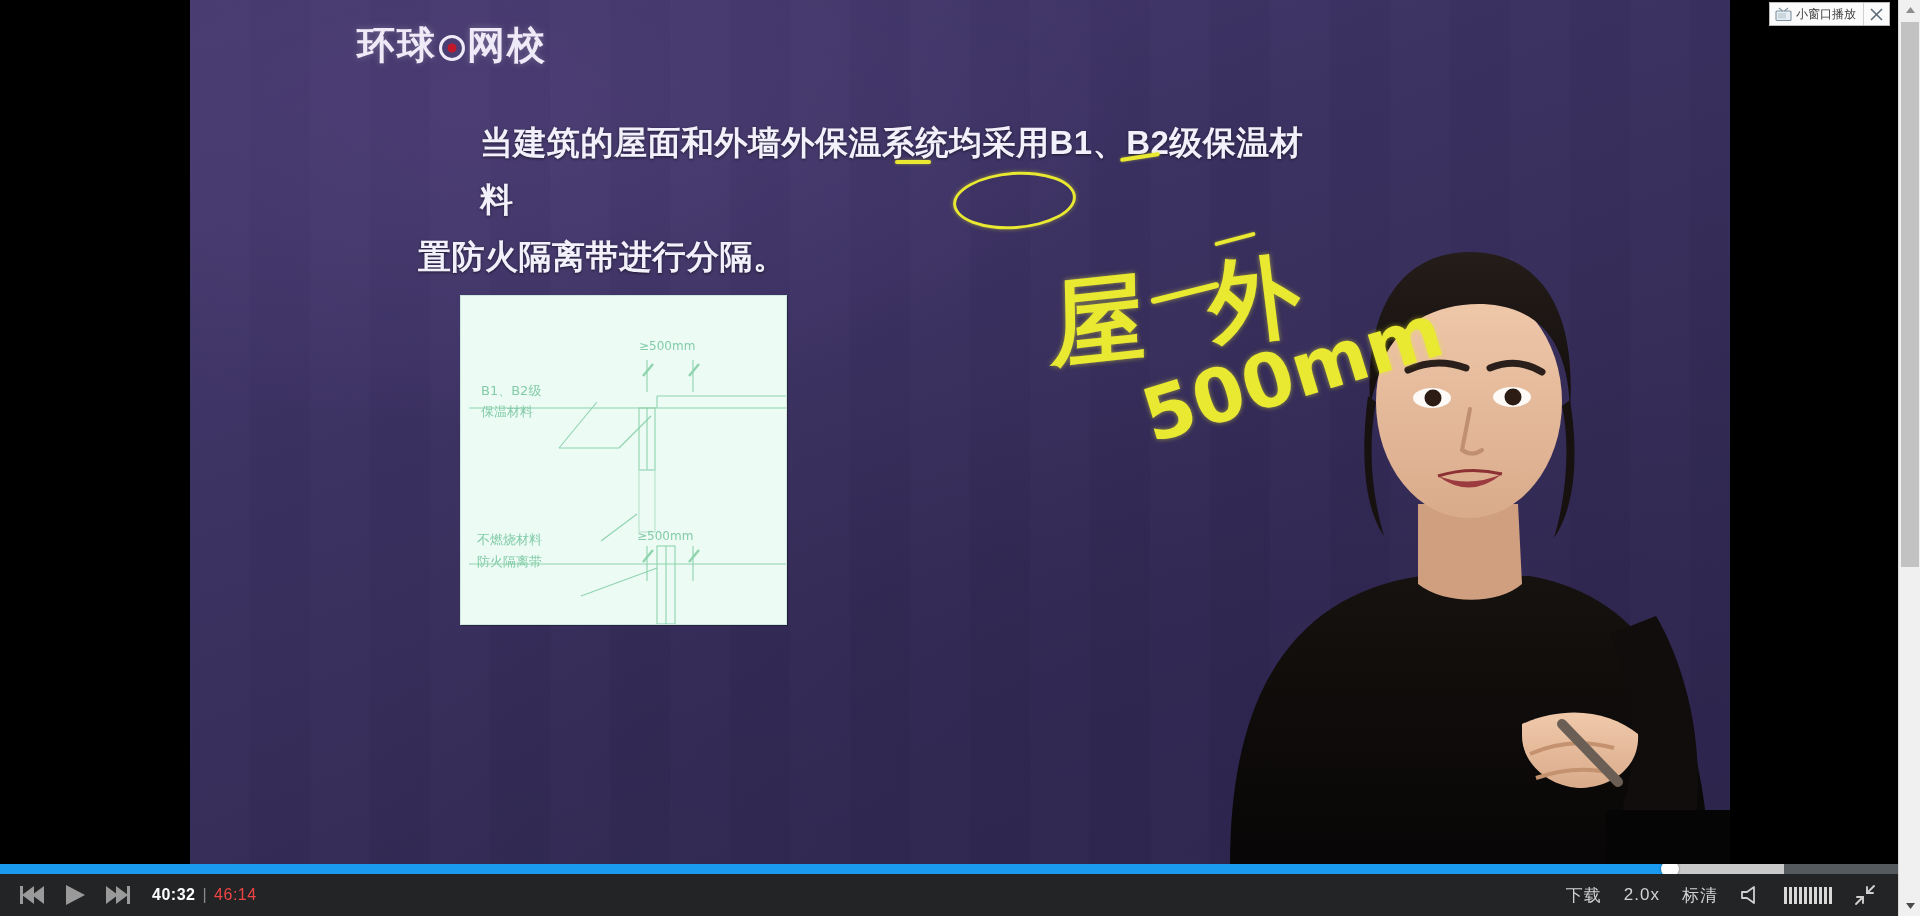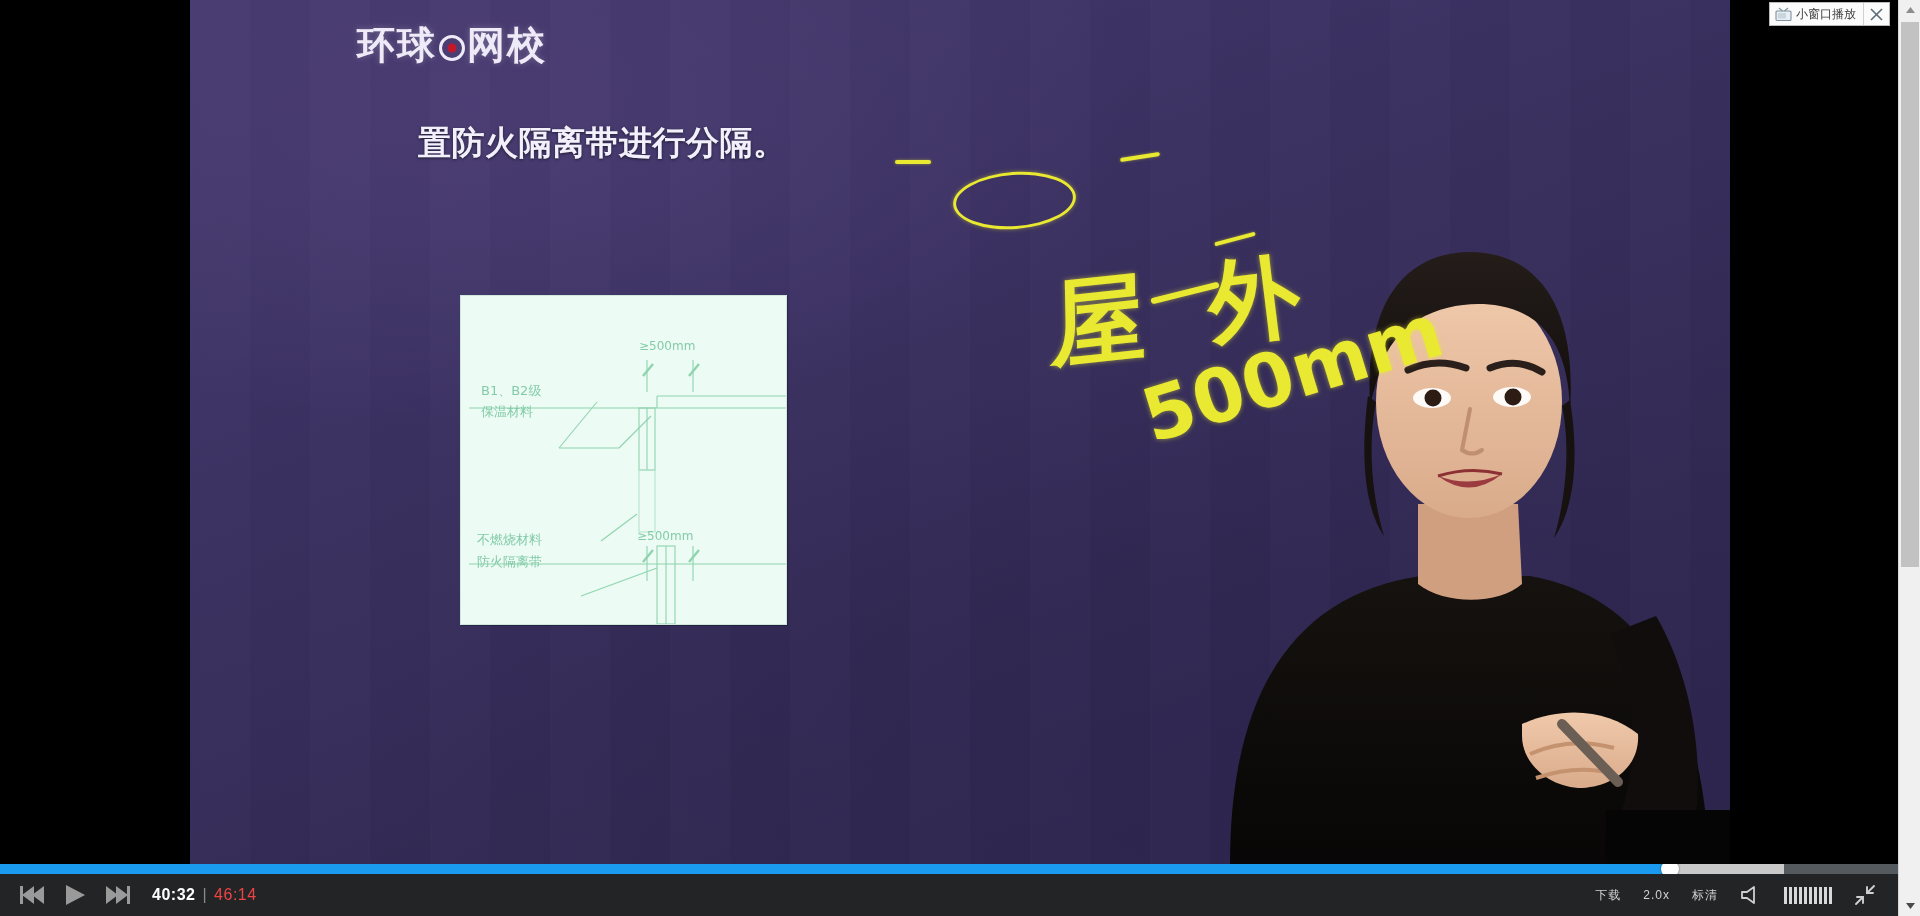--- a/index.html
+++ b/index.html
@@ -174,21 +174,21 @@
   .time {
     margin-left:14px; font-size:16px; color:#cfcfcf; letter-spacing:.5px;
     display:flex; align-items:center; gap:7px; white-space:nowrap;
   }
   .time .cur { color:#ffffff; font-weight:700; }
   .time .sep { color:#8a8a8a; }
   .time .dur { color:#ef4444; }
   .ctrl-spacer { flex:1; }
   .ctrl-right {
     display:flex; align-items:center; gap:22px; padding-right:22px;
-    font-size:12px; color:#d2d2d2;
+    font-size:17px; color:#d2d2d2;
   }
   .ctrl-right .txt { letter-spacing:1px; }
   .vol-bars { display:flex; align-items:flex-end; gap:2px; height:17px; }
   .vol-bars i { display:block; width:3px; height:17px; background:#d8d8d8; }
   .icon-wrap { display:flex; align-items:center; }
 </style>
 </head>
 <body>
 
 <div id="root">
@@ -196,20 +196,21 @@
   <div class="video-stage">
     <div class="video-frame">
 
       <div class="logo">
         <span>环球</span>
         <span class="ring"></span>
         <span>网校</span>
       </div>
 
       <div class="slide-text">
+        <div class="l1">当建筑的屋面和外墙外保温系统均采用B1、B2级保温材料</div>
         <div>置防火隔离带进行分隔。</div>
       </div>
 
       <div class="circle-500" style="border-color: rgb(233, 233, 50);"></div>
       <div class="ul-mark ul-1" style="background: rgb(233, 233, 50);"></div>
       <div class="ul-mark ul-2" style="background: rgb(233, 233, 50);"></div>
       <div class="ul-mark ul-3" style="background: rgb(233, 233, 50);"></div>
 
       <div class="handwrite hw-wu" style="color: rgb(233, 233, 50);">屋</div>
       <div class="hw-dash" style="background: rgb(233, 233, 50);"></div>

